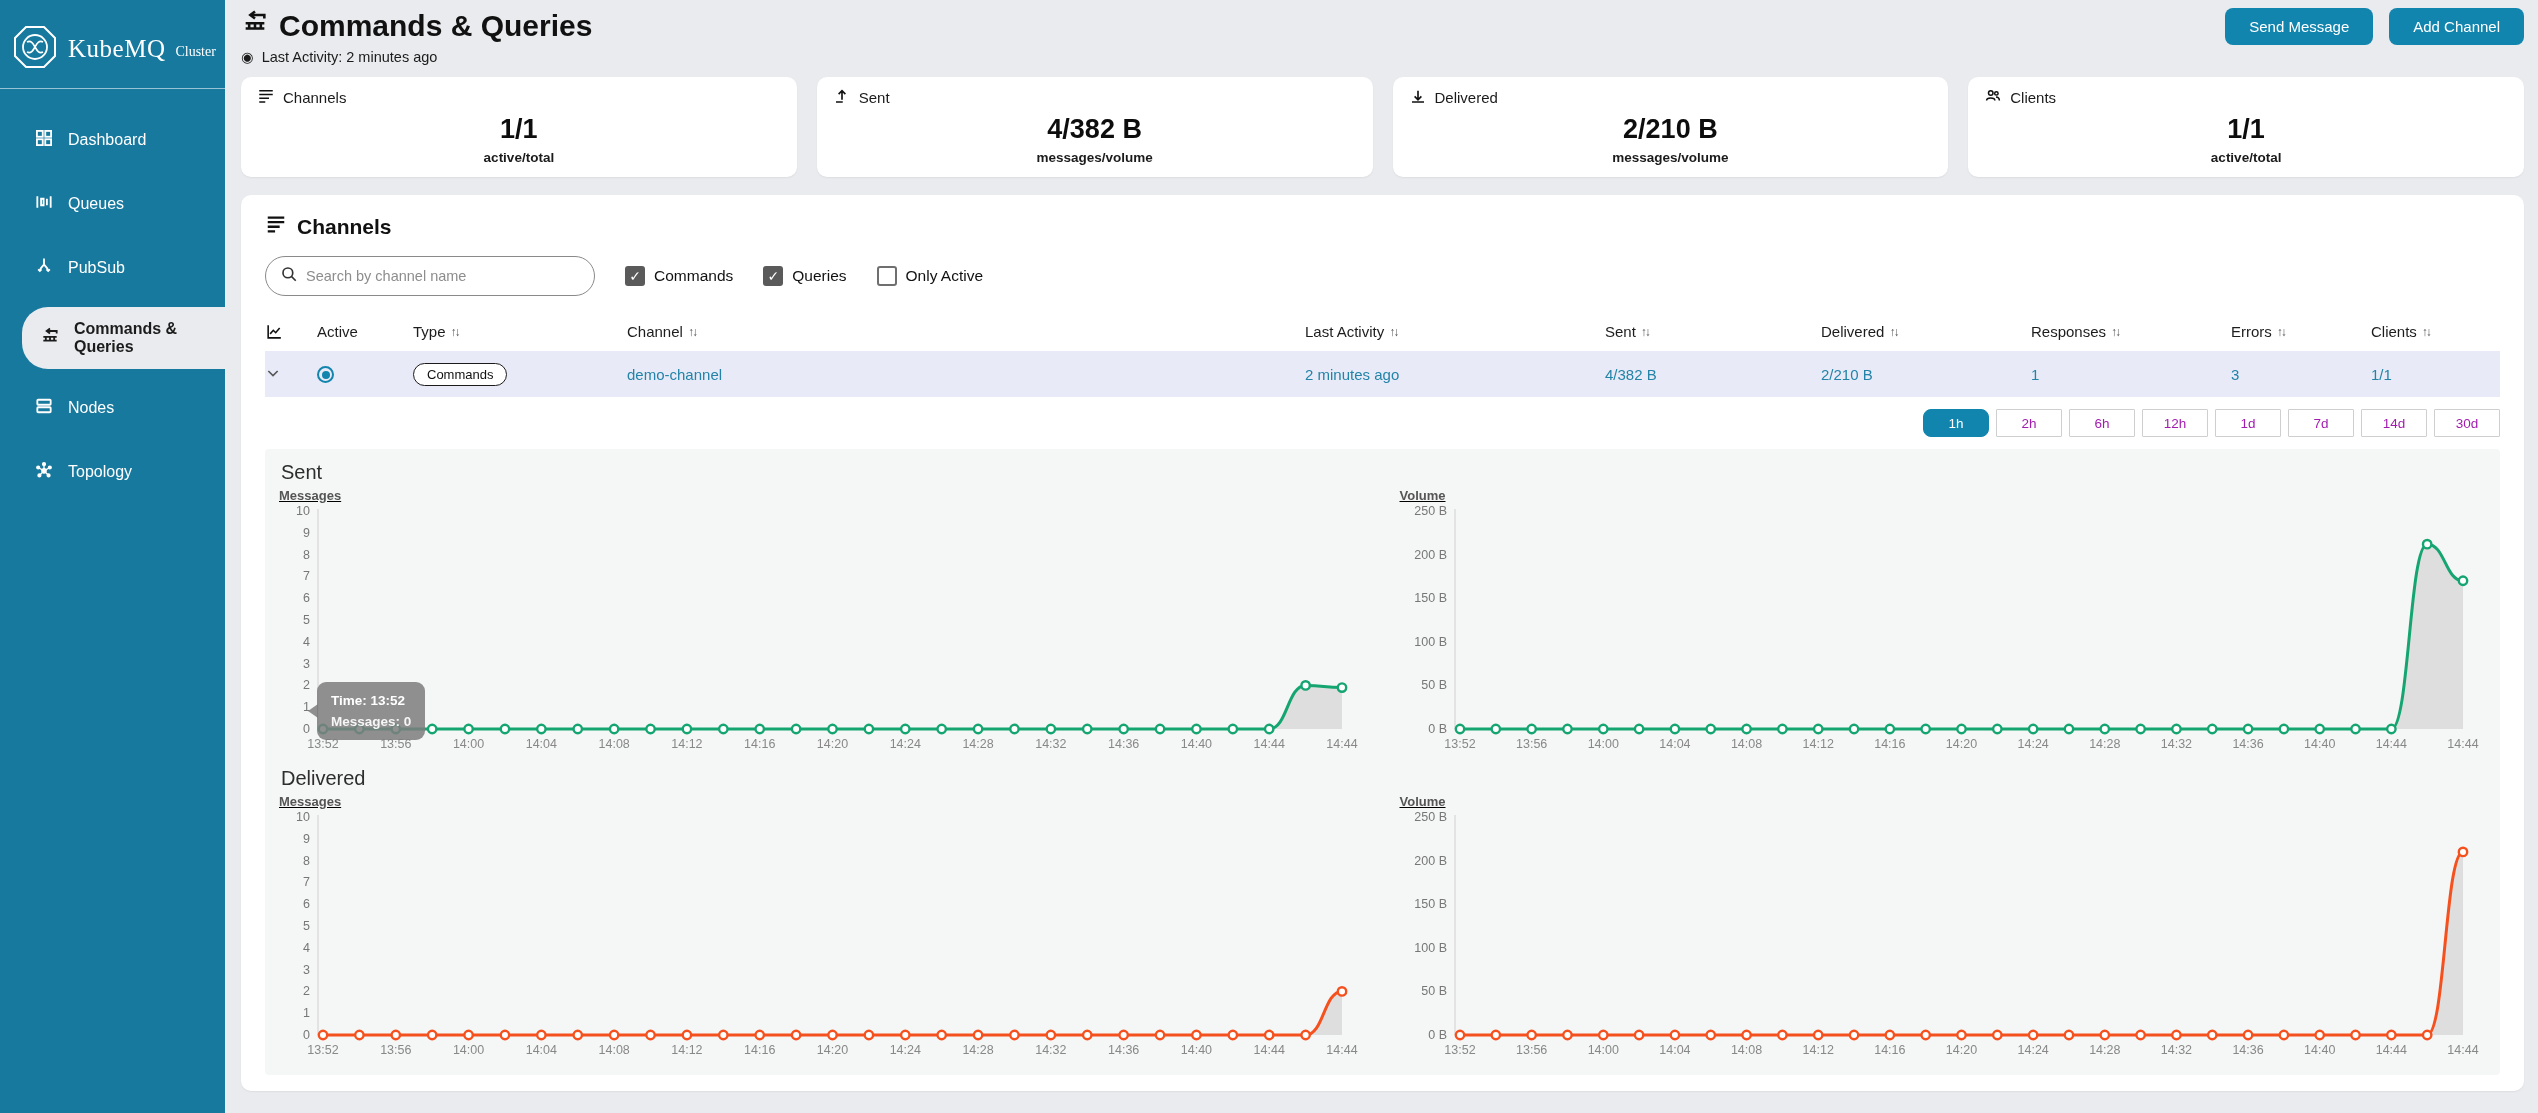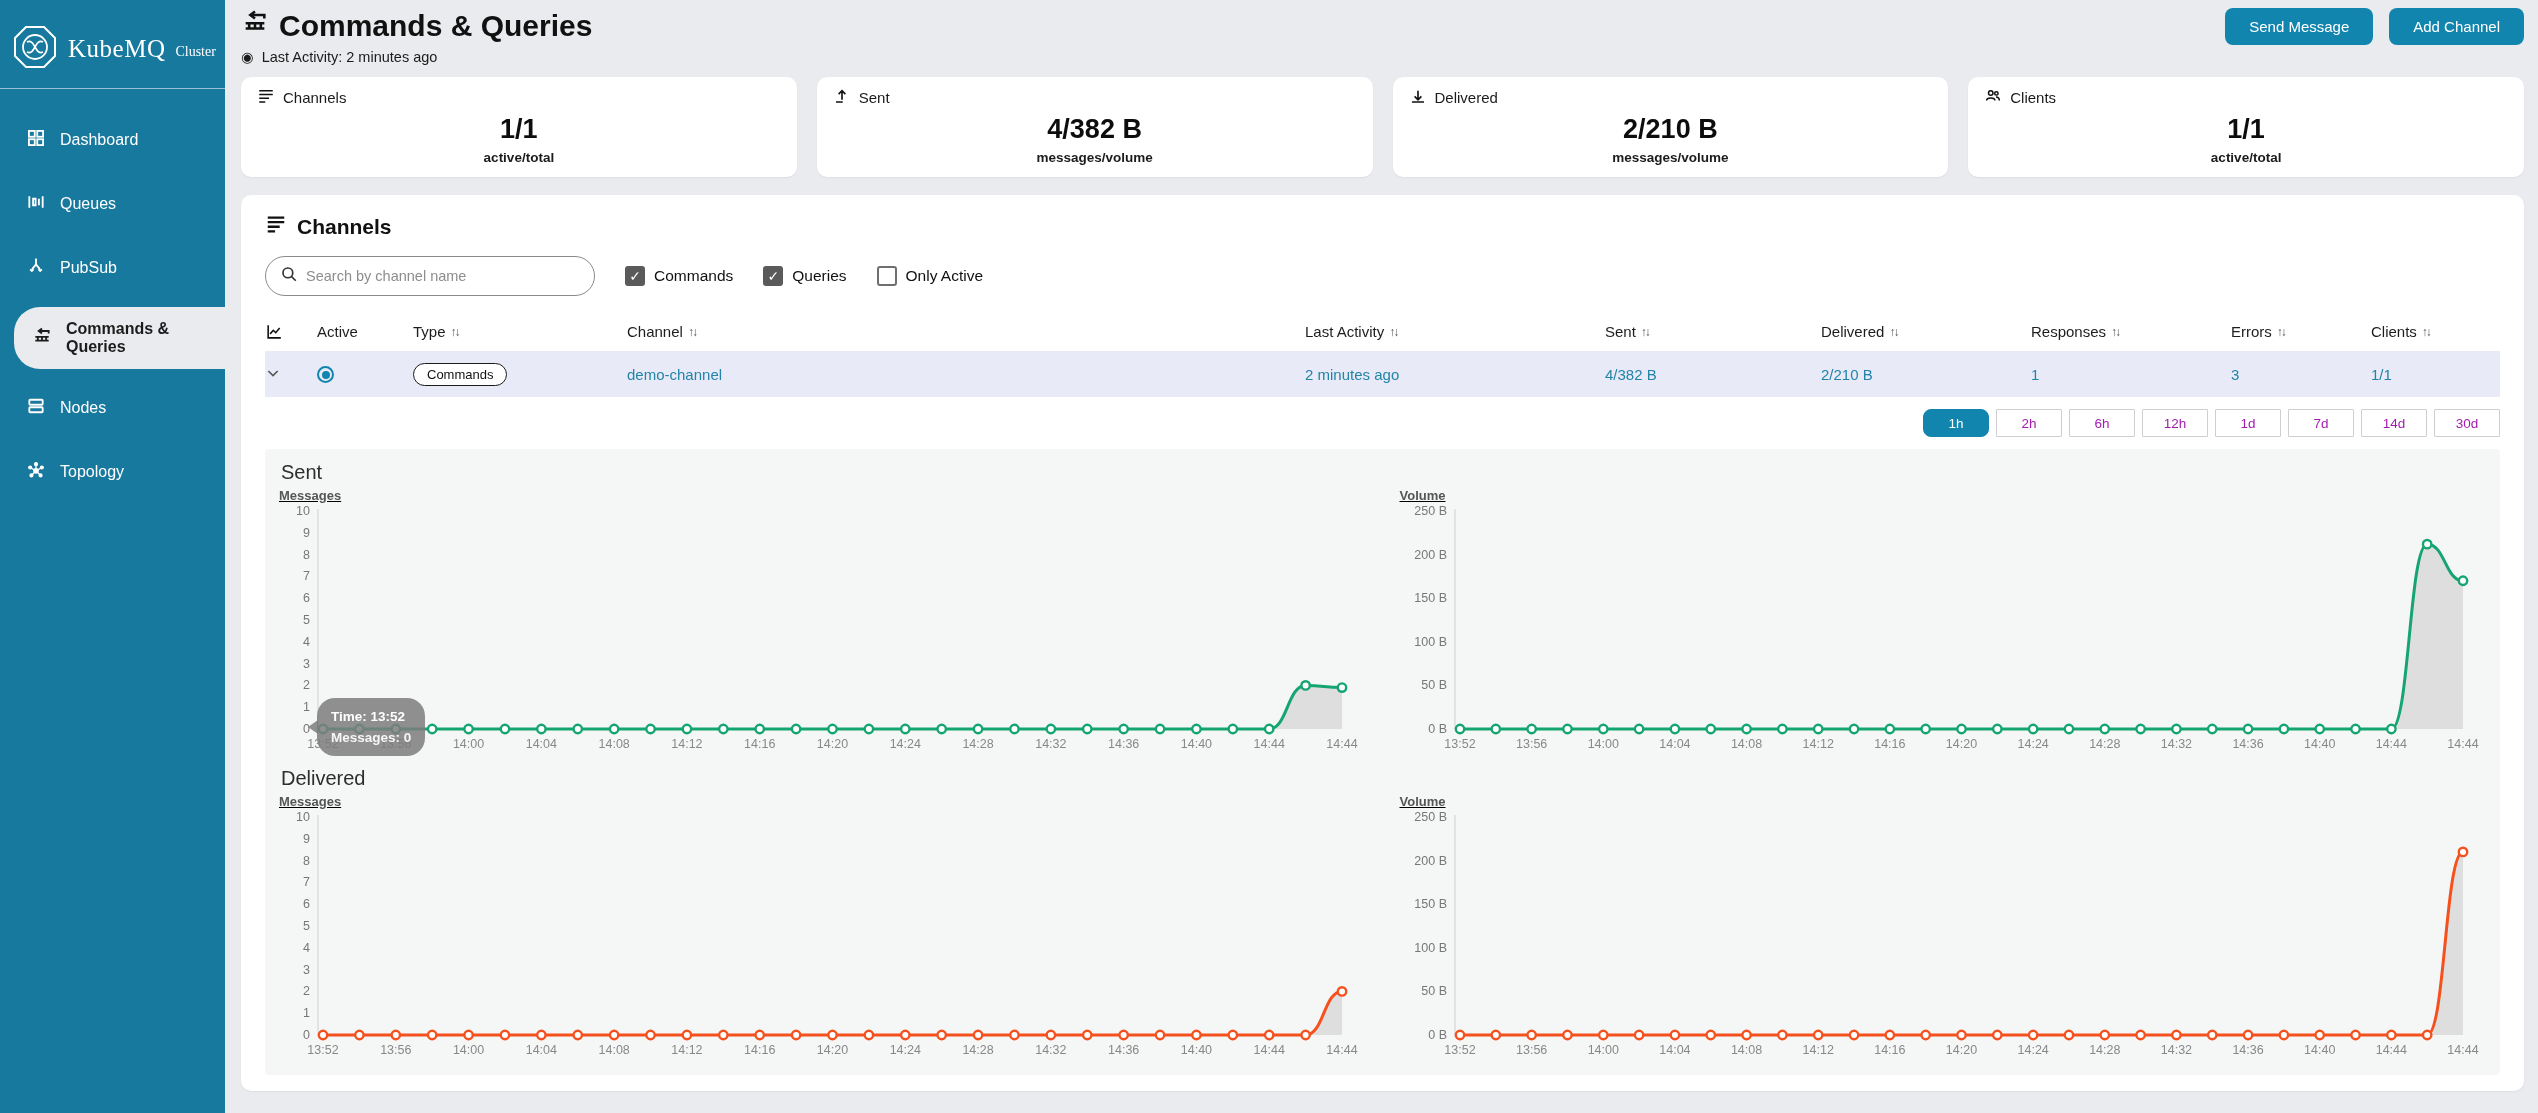--- a/index.html
+++ b/index.html
@@ -7,21 +7,21 @@
     font-family:"Liberation Sans", sans-serif; background:#e9ebee; }
   .app { display:flex; width:100%; height:100%; }
 
   
   .sidebar { width:225px; min-width:225px; background:#17799e; color:#fff;
     display:flex; flex-direction:column; height:100%; }
   .brand { display:flex; align-items:center; gap:10px; padding:24px 14px 14px 12px;
     border-bottom:1px solid rgba(255,255,255,.55); }
   .brand-name { font-family:"Liberation Serif", serif; font-size:25px; letter-spacing:.5px; }
   .brand-suffix { font-family:"Liberation Serif", serif; font-size:14px; margin-top:6px; }
-  .nav { margin-top:26px; display:flex; flex-direction:column; gap:14px; }
+  .nav { margin-top:26px; display:flex; flex-direction:column; gap:14px;padding-left:8px; }
   .nav-item { display:flex; align-items:center; gap:14px; padding:13px 10px 13px 26px;
     font-size:16px; color:#fff; cursor:pointer; }
   .nav-item svg { flex:0 0 auto; }
   .nav-item.active { background:#e9ebee; color:#1c1c1c; margin-left:14px; padding-left:18px;
     border-radius:26px 0 0 26px; font-weight:bold; }
 
   
   .main { flex:1; padding:8px 14px 0 16px; overflow:hidden; }
   .topbar { display:flex; justify-content:space-between; align-items:flex-start; }
   .page-title { display:flex; align-items:center; gap:10px; font-size:30px; font-weight:bold; color:#111; }
@@ -76,22 +76,22 @@
     font-size:13.5px; font-family:inherit; color:#a21caf; cursor:pointer; }
   .range-btn.active { background:#1285ae; border-color:#1285ae; color:#fff; border-radius:8px; }
 
   
   .charts-area { margin-top:12px; background:#f5f6f6; border-radius:4px; padding:8px 10px 10px 10px; }
   .section-title { font-size:20px; color:#2d2d2d; margin:4px 0 2px 6px; }
   .charts-row { display:flex; gap:26px; }
   .chart-wrap { flex:1 1 0; min-width:0; position:relative;text-decoration:underline; }
   .axis-title { font-size:13px; font-weight:bold; color:#555; margin:2px 0 0 4px; }
   .chart-host { width:100%; }
-  .chart-tooltip { position:absolute; left:42px; top:212px; background:rgba(125,125,125,.85);
-    color:#fff; border-radius:18px; padding:8px 14px; font-size:13.5px; line-height:21px;
+  .chart-tooltip { position:absolute; left:42px; top:196px; background:rgba(125,125,125,.85);
+    color:#fff; border-radius:9px; padding:8px 14px; font-size:13.5px; line-height:21px;
     font-weight:bold; z-index:3; }
   .chart-tooltip:before { content:""; position:absolute; left:-9px; top:50%; margin-top:-7px;
     border:7px solid transparent; border-right:10px solid rgba(125,125,125,.85); border-left:none; }
   .chart-tooltip .t2 { opacity:.92; }
 </style>
 </head>
 <body>
 
 <div class="app">
 

